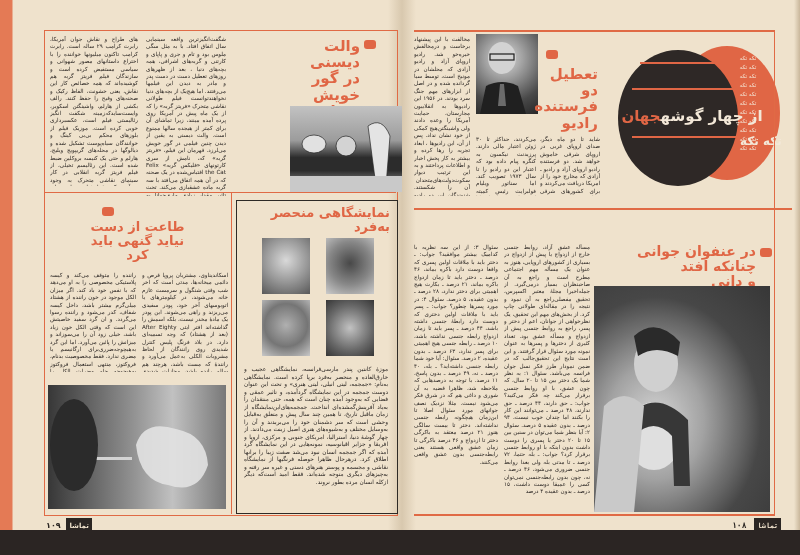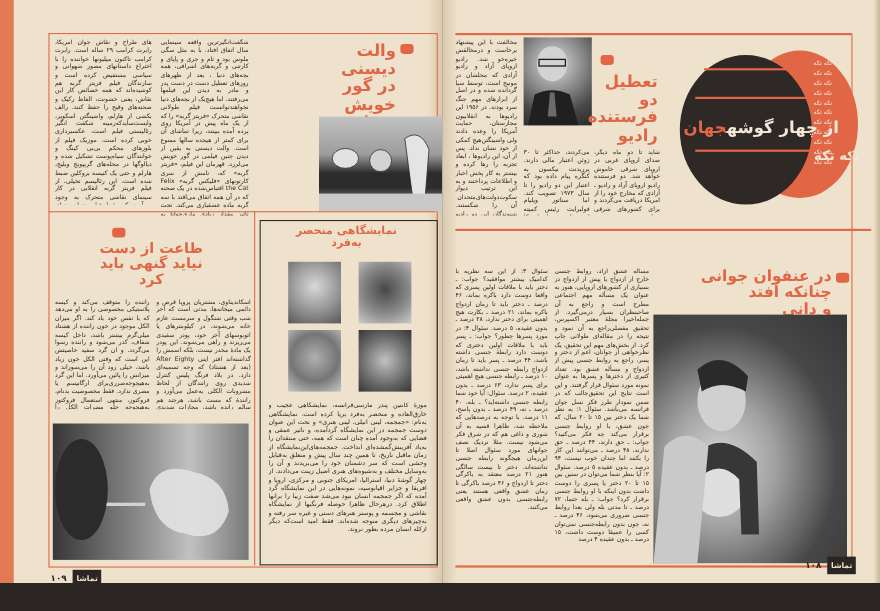--- a/index.html
+++ b/index.html
@@ -81,21 +81,21 @@
       <svg width="178" height="124" viewBox="0 0 178 124">
         <path d="M88 60 Q96 34 128 44 Q158 50 160 80 Q150 110 120 100 Q92 96 88 60 Z" fill="#e7e2d9" opacity="0.9"></path>
         <rect x="44" y="72" width="40" height="3" fill="#d8d2c8"></rect>
         <ellipse cx="26" cy="60" rx="24" ry="46" fill="#2f2a26"></ellipse>
       </svg>
     </div>
 
     <div class="vrule" style="left:231px; top:192px; height:322px;"></div>
 
     <div class="box" style="left:236px; top:200px; width:160px; height:312px;"></div>
-    <div class="headline" style="left:240px; top:206px; width:150px; font-size:10px; text-align:center;">
+    <div class="headline" style="left:240px; top:206px; width:150px; font-size:13px; text-align:right;">
       <div>نمایشگاهی منحصر</div>
       <div>به‌فرد</div>
     </div>
     <div class="photo" style="left:262px; top:238px; width:48px; height:56px; background: radial-gradient(circle at 50% 40%,#e0d8cc 0,#9a9388 55%,#5d5851 100%);" title="skull mask with shells"></div>
     <div class="photo" style="left:326px; top:238px; width:48px; height:56px; background: radial-gradient(circle at 50% 45%,#4c4741 0,#8e877c 55%,#d2cabd 100%);" title="beaded mask"></div>
     <div class="photo" style="left:262px; top:300px; width:48px; height:56px; background: radial-gradient(circle at 50% 45%,#b6afa3 0,#7a746b 55%,#cfc7bb 100%);" title="carved stone mask"></div>
     <div class="photo" style="left:326px; top:300px; width:48px; height:56px; background: radial-gradient(circle at 50% 50%,#c9c1b4 0,#6e685f 60%,#3a3530 100%);" title="mask with hair"></div>
     <div class="text-col" style="left:244px; top:366px; width:144px; height:140px; font-size:5.8px; line-height:7.5px;">موزهٔ کانتین پندر مارسی‌فرانسه، نمایشگاهی عجیب و خارق‌العاده و منحصر به‌فرد برپا کرده است. نمایشگاهی به‌نام: «جمجمه، لیتی انیلی، لیتی هنری» و تحت این عنوان دوست جمجمه در این نمایشگاه گردآمده، و تاثیر عمقی و فضایی که به‌وجود آمده چنان است که همه، حتی منتقدان را به‌یاد آفرینش‌گمشده‌ای انداخت. جمجمه‌های‌این‌نمایشگاه از زمان ماقبل تاریخ، تا همین چند سال پیش و متعلق به‌قبایل وحشی است که سر دشمنان خود را می‌بریدند و آن را به‌وسایل مختلف و به‌شیوه‌های هنری اصیل زینت می‌دادند. از چهار گوشهٔ دنیا، استرالیا، امریکای جنوبی و مرکزی، اروپا و افریقا و جزایر اقیانوسیه، نمونه‌هایی در این نمایشگاه گرد آمده که اگر جمجمه انسان نبود می‌شد صفت زیبا را برانها اطلاق کرد. درهرحال ظاهرا حوصله فرنگیها از نمایشگاه نقاشی و مجسمه و پوستر هنرهای دستی و غیره سر رفته و به‌چیزهای دیگری متوجه شده‌اند. فقط امید است‌که دیگر ازکله انسان مرده بطور نروند.</div>
 
     <div class="folio" style="left:46px; top:518px;">
@@ -166,20 +166,20 @@
         <path d="M40 50 Q62 30 86 56 L84 70 Q62 58 44 70 Z" fill="#2d2925"></path>
         <ellipse cx="60" cy="150" rx="28" ry="34" fill="#e4ded4"></ellipse>
         <path d="M34 132 Q60 100 94 134 L96 200 L80 200 L78 150 Q60 130 40 150 Z" fill="#3b3732"></path>
         <path d="M0 226 L10 120 Q30 100 50 120 L40 226 Z" fill="#cfc8bd"></path>
       </svg>
     </div>
 
     <div class="rule" style="left:12px; top:514px; width:360px; height:1.5px;"></div>
     <div class="vrule" style="left:372px; top:30px; height:486px;"></div>
 
-    <div class="folio" style="left:330px; top:506px;">
+    <div class="folio" style="left:330px; top:518px;font-family:Liberation Mono, monospace;">
       <span class="logo">تماشا</span>
       <span>۱۰۸</span>
     </div>
   </div>
 
   <div class="bottom-strip"></div>
 </div>
 
 </body></html>

